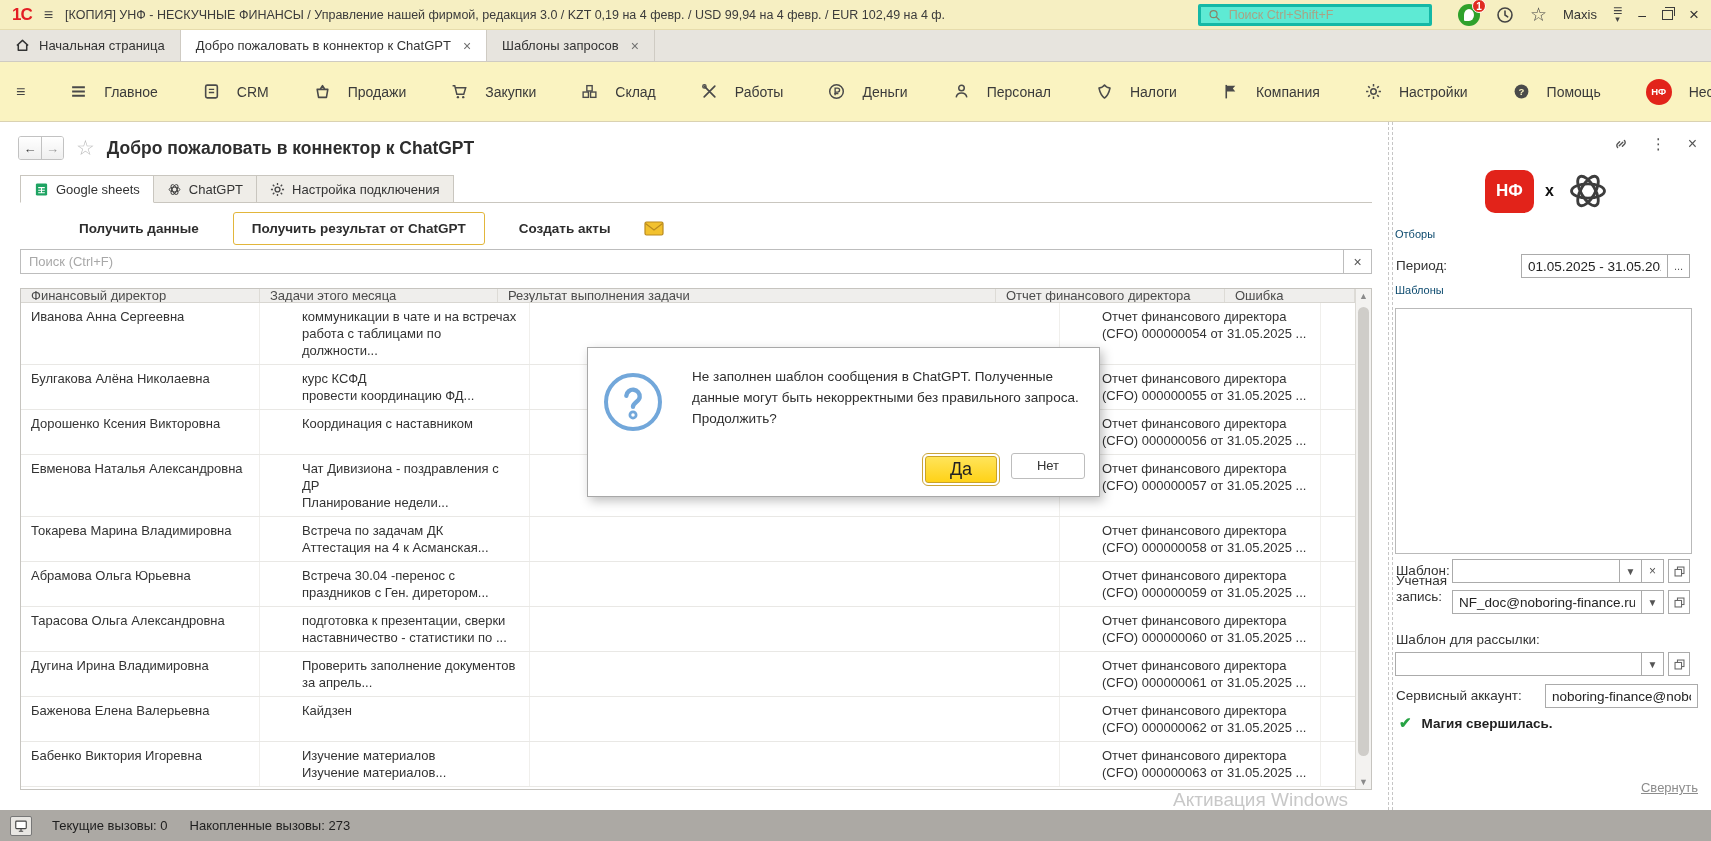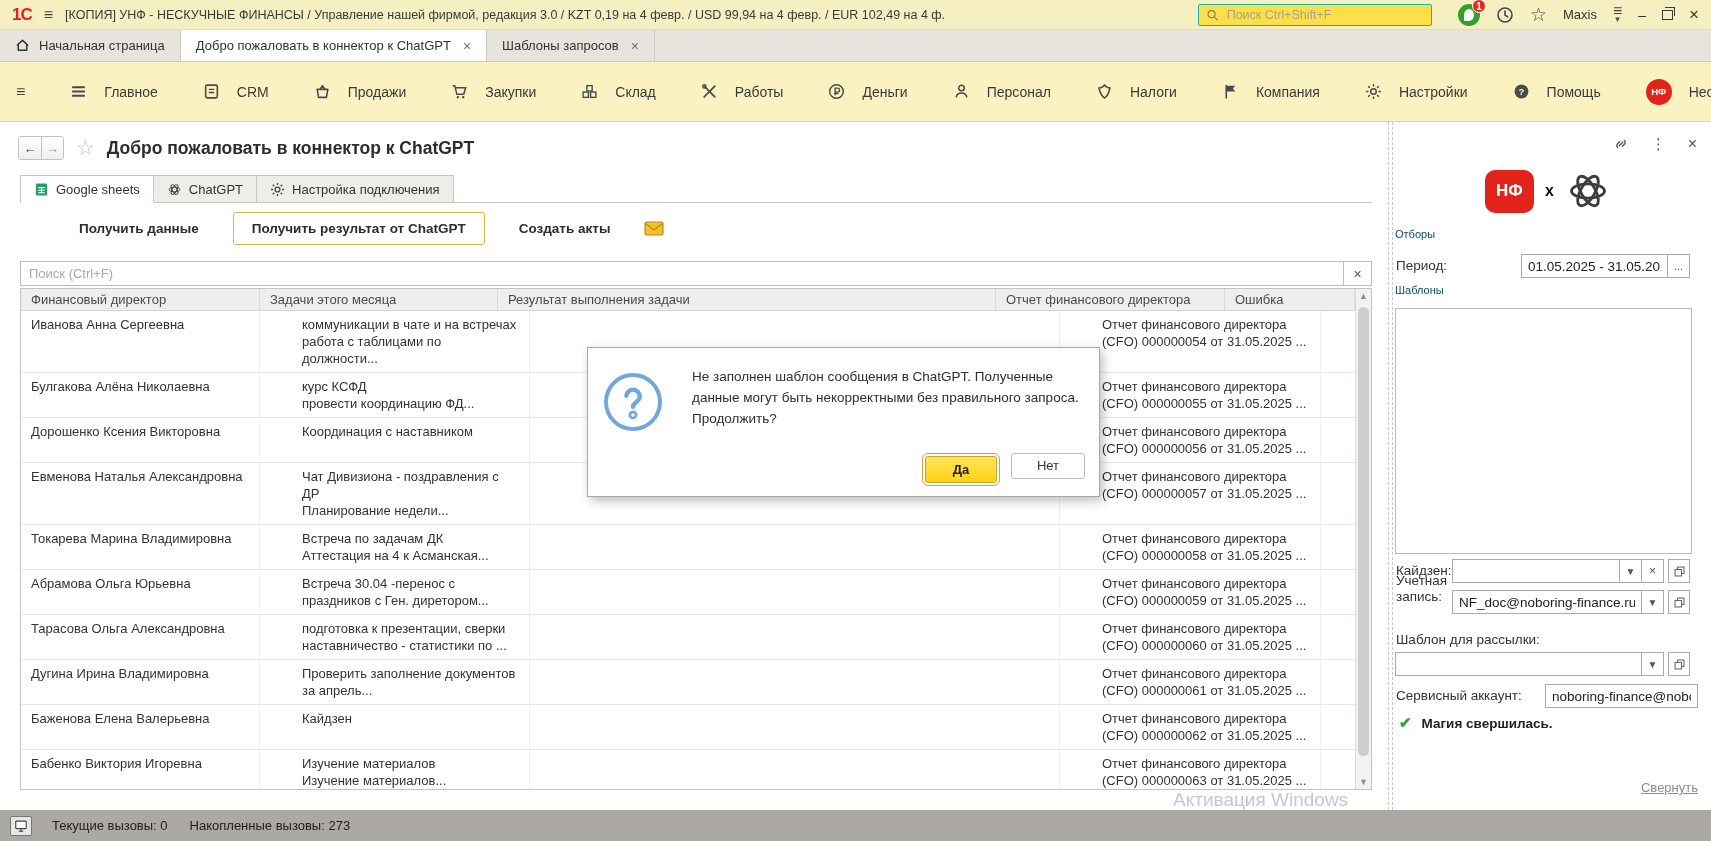--- a/index.html
+++ b/index.html
@@ -7,21 +7,21 @@
   .screen{position:relative;width:1711px;height:841px;background:#fff;overflow:hidden;
           font-family:"Liberation Sans",sans-serif;color:#333;}
 
   
   .titlebar{position:absolute;left:0;top:0;width:100%;height:30px;background:#F6EFC2;
             border-bottom:1px solid #E6DCAC;display:flex;align-items:center;gap:12px;padding:0 12px;}
   .logo-1c{color:#E31E24;font-weight:bold;font-size:17px;letter-spacing:-1px;flex:0 0 auto;}
   .tb-burger{font-size:16px;color:#454545;}
   .tb-title{font-size:12.5px;color:#3b3b3b;white-space:nowrap;overflow:hidden;max-width:880px;}
   .tb-search{margin-left:auto;display:flex;align-items:center;gap:6px;width:234px;height:22px;
-             background:#fde047;border:1px solid #14b8a6;border-radius:2px;padding:0 7px;}
+             background:#5eead4;border:3px solid #14b8a6;border-radius:2px;padding:0 7px;}
   .tb-search input{border:none;outline:none;background:transparent;width:100%;font-size:12.5px;color:#6d6a55;
                    font-family:"Liberation Sans",sans-serif;}
   .tb-search input::placeholder{color:#A9A385;}
   .tb-icons{display:flex;align-items:center;gap:16px;margin-left:14px;}
   .notif{position:relative;width:22px;height:22px;border-radius:50%;background:#2FA12C;}
   .notif::after{content:"";position:absolute;left:6px;top:5px;width:10px;height:12px;background:#fff;
                 border-radius:50% 50% 50% 10%;}
   .notif .badge{position:absolute;top:-5px;right:-6px;min-width:14px;height:14px;border-radius:7px;
                 background:#E02B20;color:#fff;font-size:10px;line-height:13px;text-align:center;
                 border:1px solid #fff;padding:0 2px;font-weight:bold;}
@@ -70,53 +70,53 @@
   .ctab{display:flex;align-items:center;gap:7px;padding:0 13px;height:28px;font-size:13px;color:#333;
         background:#EFEDE8;border:1px solid #C9C6BF;border-left:none;margin-bottom:-1px;}
   .ctab:first-child{border-left:1px solid #C9C6BF;}
   .ctab.active{background:#fff;border-bottom-color:#fff;}
 
   .toolbar{position:absolute;left:75px;top:89px;height:34px;display:flex;align-items:center;gap:30px;}
   .tbtn{font-family:"Liberation Sans",sans-serif;font-size:13.5px;font-weight:bold;color:#2d2d2d;
         background:transparent;border:none;padding:6px 4px;}
   .tbtn.primary{border:1px solid #E2B63B;border-radius:3px;padding:8px 18px;background:#fff;}
 
-  .searchrow{position:absolute;left:20px;top:139px;width:1352px;height:25px;display:flex;}
+  .searchrow{position:absolute;left:20px;top:127px;width:1352px;height:25px;display:flex;}
   .searchrow input{flex:1;border:1px solid #BDBDBD;font-size:13px;padding:0 8px;color:#333;outline:none;
                    font-family:"Liberation Sans",sans-serif;}
   .searchrow input::placeholder{color:#A8A8A8;}
   .search-clear{width:28px;border:1px solid #BDBDBD;border-left:none;background:#fff;color:#555;
                 display:flex;align-items:center;justify-content:center;font-size:14px;}
 
   
   .table{position:absolute;left:20px;top:166px;width:1352px;height:502px;border:1px solid #C6C4BF;
          display:flex;background:#fff;}
   .tmain{flex:1;overflow:hidden;}
   .thead,.trow{display:grid;grid-template-columns:239px 238px 498px 229px 1fr;}
-  .thead{height:22px;background:#EFEEEC;border-bottom:1px solid #D8D6D1;}
+  .thead{height:14px;background:#EFEEEC;border-bottom:1px solid #D8D6D1;}
   .th{padding:0 10px;font-size:13px;color:#4b4b4b;display:flex;align-items:center;
       border-right:1px solid #DDDBD6;overflow:hidden;white-space:nowrap;}
   .trow{min-height:45px;border-bottom:1px solid #E9E8E5;gap:32px;}
   .td{padding:5px 10px;font-size:13px;color:#333;line-height:17px;white-space:pre-line;
       border-right:1px solid #F0EFEC;overflow:hidden;}
   .vscroll{width:16px;background:#F3F2F0;border-left:1px solid #DCDAD5;position:relative;flex:0 0 auto;}
   .vscroll .arr{position:absolute;left:0;width:100%;text-align:center;font-size:9px;color:#8a8a8a;}
   .vscroll .arr.up{top:2px;} .vscroll .arr.down{bottom:2px;}
   .vthumb{position:absolute;left:2px;width:11px;top:18px;height:449px;background:#CFCDC9;border-radius:6px;}
 
   
   .dialog{position:absolute;left:587px;top:225px;width:513px;height:150px;background:#fff;
           border:1px solid #A8A8A8;box-shadow:3px 4px 10px rgba(0,0,0,.25);z-index:6;}
   .d-icon{position:absolute;left:16px;top:25px;width:58px;height:58px;border:4px solid #72A7DA;
           border-radius:50%;}
   .d-msg{position:absolute;left:104px;top:18px;width:406px;font-size:13.5px;color:#2e2e2e;
          line-height:21px;white-space:pre-line;}
   .d-btns{position:absolute;right:14px;bottom:13px;display:flex;align-items:center;gap:10px;}
   .btn-yes{width:72px;height:27px;background:linear-gradient(#FFE45A,#FFD217);border:1px solid #C9A227;
-           border-radius:3px;font-weight:bold;font-size:13px;color:#222;outline:1px solid #C9A43A;
+           border-radius:3px;font-weight:normal;font-size:18px;color:#222;outline:1px solid #C9A43A;
            outline-offset:2px;margin-right:4px;font-family:"Liberation Sans",sans-serif;margin-top:8px;}
   .btn-no{width:74px;height:26px;background:#fff;border:1px solid #BDBDBD;border-radius:3px;
           font-size:13px;color:#333;font-family:"Liberation Sans",sans-serif;}
 
   
   .sidebar{position:absolute;left:1388px;top:0;width:323px;height:688px;border-left:1px dashed #C6C6C6;}
   .sidebar::before{content:"";position:absolute;left:3px;top:0;bottom:0;border-left:1px dashed #C6C6C6;}
   .sb{position:absolute;left:6px;width:311px;top:0;height:100%;}
   .sb-logo{position:absolute;left:90px;top:46px;display:flex;align-items:center;gap:11px;}
   .nf-logo{width:49px;height:43px;background:#E2231A;border-radius:10px;color:#fff;font-weight:bold;
@@ -552,21 +552,21 @@
 
         <span class="sb-label" style="position:absolute;left:1px;top:136px">Период:</span>
         <span class="fld" style="left:126px;top:132px;width:169px">
           <input style="text-align: left;" value="01.05.2025 - 31.05.2025">
           <span class="fbtn" style="font-size:11px">...</span>
         </span>
 
         <div class="sb-cap" style="top:162px">Шаблоны</div>
         <div class="tpl-box"></div>
 
-        <span class="sb-label" style="position:absolute;left:1px;top:441px">Кайдзен:</span>
+        <span class="sb-label" style="position:absolute;left:1px;top:441px">Шаблон:</span>
         <span class="fld" style="left:57px;top:437px;width:238px">
           <input value="" style="">
           <span class="fbtn">▼</span>
           <span class="fbtn" style="font-size:12px">×</span>
           <span class="fbtn sep">
               <svg width="13" height="13">
                 <use href="#i-open"></use>
               </svg>
             </span>
         </span>

